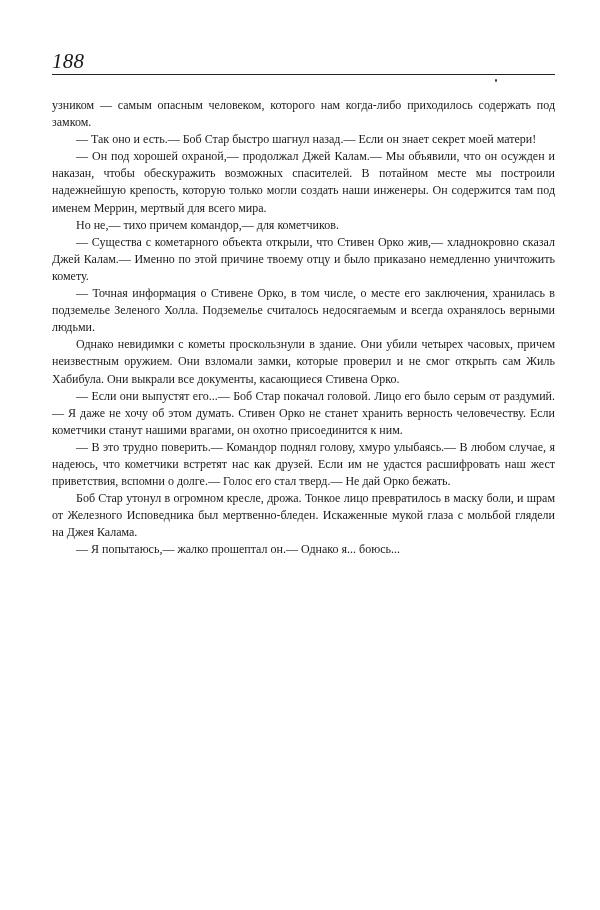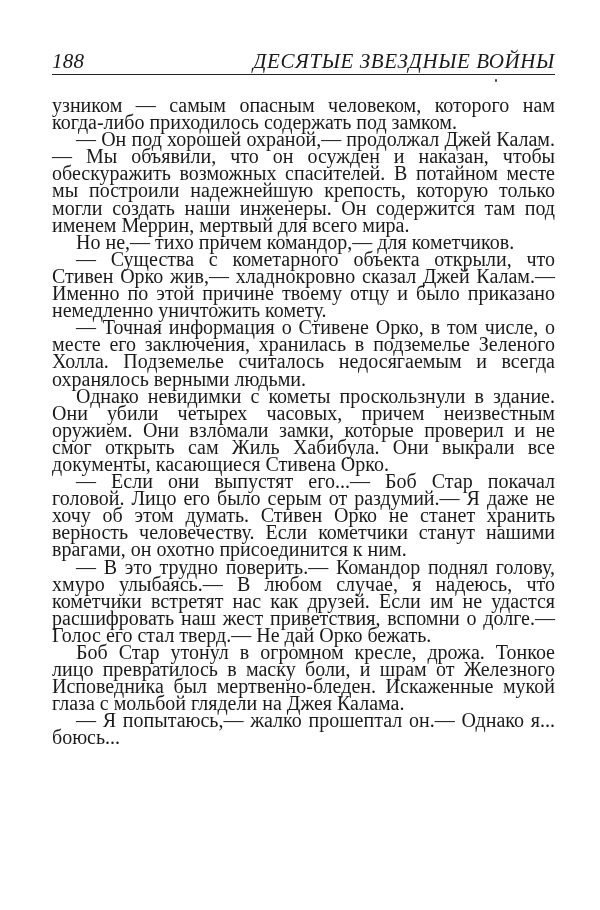--- a/index.html
+++ b/index.html
@@ -43,44 +43,44 @@
     }
     .speck {
       position: absolute;
       width: 2px;
       height: 3px;
       background: #444;
       border-radius: 1px;
     }
     .body-text {
       margin-top: 22px;
-      font-size: 20px;
+      font-size: 12px;
       line-height: 17.1px;
       text-align: justify;
       hyphens: manual;
     }
     .body-text p {
       margin: 0;
       text-indent: 24px;
     }
     .body-text p.noindent {
       text-indent: 0;
     }
   </style>
 </head>
 <body>
 
 <div class="page">
   <div class="running-head">
     <span class="page-number">188</span>
-    <span class="book-title">ДЕСЯТЫЕ ЗВЕЗДНЫЕ ВОЙНЫ</span>
   </div>
 
   <div class="body-text">
     <p class="noindent">узником — самым опасным человеком, которого нам когда-либо приходилось содержать под замком.</p>
+    <p>— Так оно и есть.— Боб Стар быстро шагнул назад.— Если он знает секрет моей матери!</p>
     <p>— Он под хорошей охраной,— продолжал Джей Калам.— Мы объявили, что он осужден и наказан, чтобы обескуражить возможных спасителей. В потайном месте мы построили надежнейшую крепость, которую только могли создать наши инженеры. Он содержится там под именем Меррин, мертвый для всего мира.</p>
     <p>Но не,— тихо причем командор,— для кометчиков.</p>
     <p>— Существа с кометарного объекта открыли, что Стивен Орко жив,— хладнокровно сказал Джей Калам.— Именно по этой причине твоему отцу и было приказано немедленно уничтожить комету.</p>
     <p>— Точная информация о Стивене Орко, в том числе, о месте его заключения, хранилась в подземелье Зеленого Холла. Подземелье считалось недосягаемым и всегда охранялось верными людьми.</p>
     <p>Однако невидимки с кометы проскользнули в здание. Они убили четырех часовых, причем неизвестным оружием. Они взломали замки, которые проверил и не смог открыть сам Жиль Хабибула. Они выкрали все документы, касающиеся Стивена Орко.</p>
     <p>— Если они выпустят его...— Боб Стар покачал головой. Лицо его было серым от раздумий.— Я даже не хочу об этом думать. Стивен Орко не станет хранить верность человечеству. Если кометчики станут нашими врагами, он охотно присоединится к ним.</p>
     <p>— В это трудно поверить.— Командор поднял голову, хмуро улыбаясь.— В любом случае, я надеюсь, что кометчики встретят нас как друзей. Если им не удастся расшифровать наш жест приветствия, вспомни о долге.— Голос его стал тверд.— Не дай Орко бежать.</p>
     <p>Боб Стар утонул в огромном кресле, дрожа. Тонкое лицо превратилось в маску боли, и шрам от Железного Исповедника был мертвенно-бледен. Искаженные мукой глаза с мольбой глядели на Джея Калама.</p>
     <p>— Я попытаюсь,— жалко прошептал он.— Однако я... боюсь...</p>
   </div>

